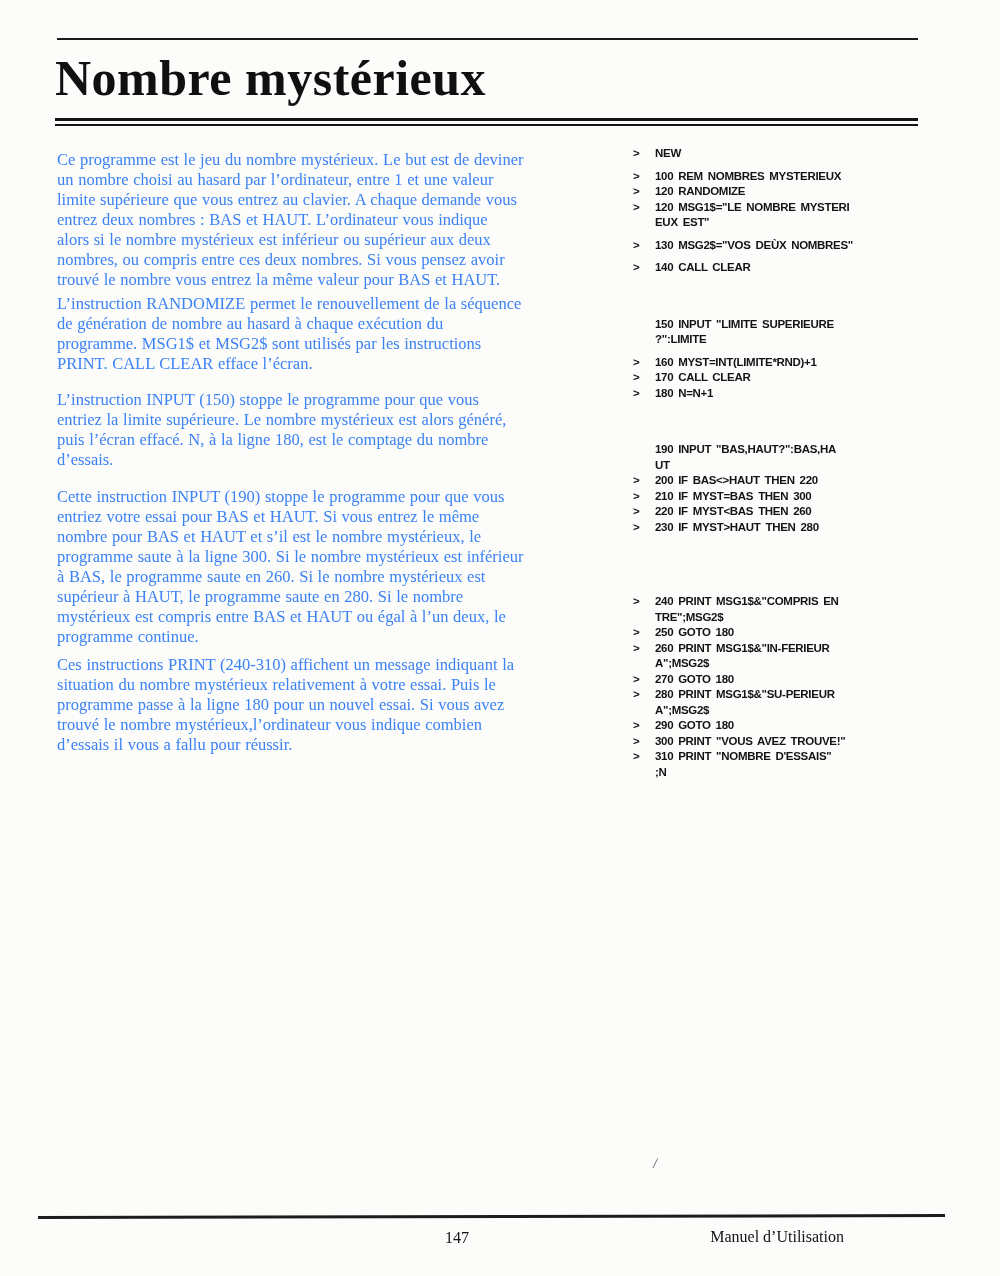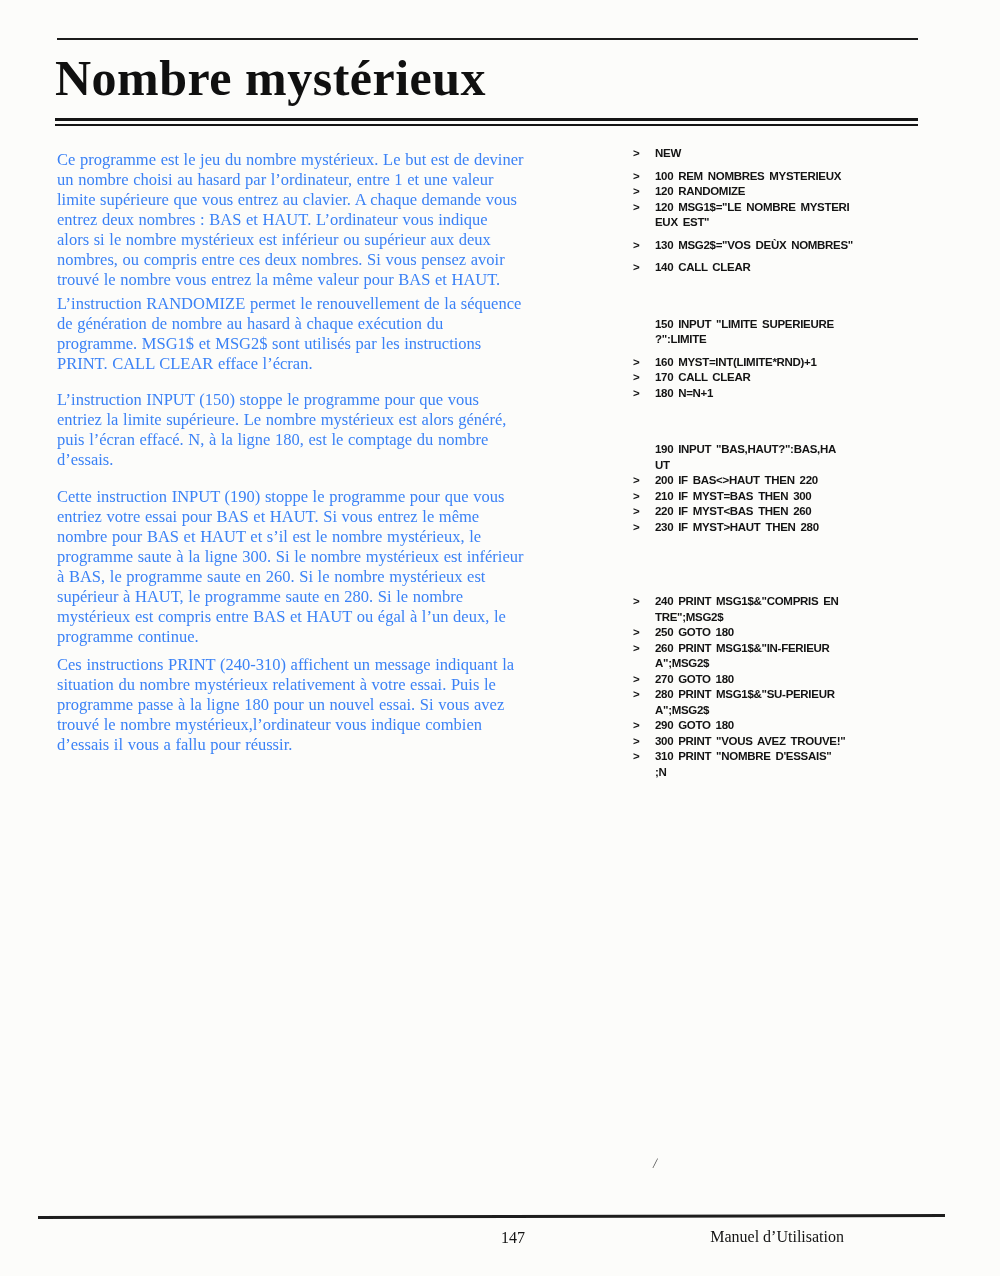--- a/index.html
+++ b/index.html
@@ -73,21 +73,21 @@
     transform:rotate(8deg);
     font-family:"Liberation Serif", serif;
   }
   .rule-foot{
     position:absolute;left:38px;top:1216px;width:907px;height:2.5px;
     background:#1d1d1d;
     transform:rotate(-0.12deg);transform-origin:left center;
   }
   .page-number{
     position:absolute;left:445px;top:1229px;width:80px;
-    text-align:right;font-size:16px;color:#141414;
+    text-align:left;font-size:16px;color:#141414;
   }
   .footer-right{
     position:absolute;left:644px;top:1228px;width:200px;
     text-align:right;font-size:16px;color:#141414;
   }
 </style>
 </head>
 <body>
 
 <div class="page">

